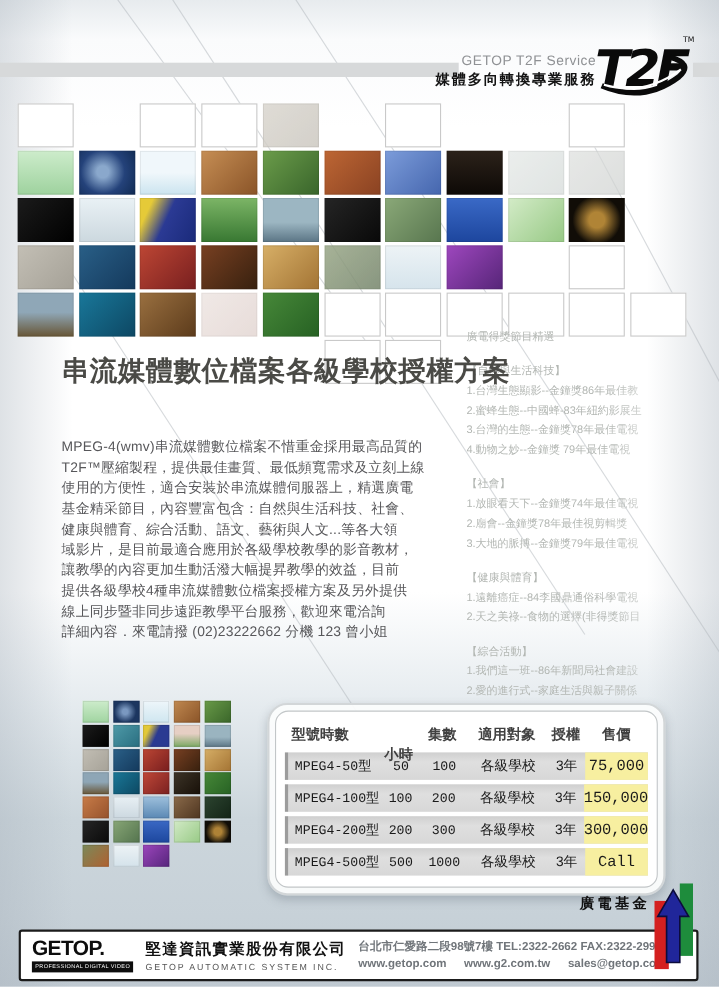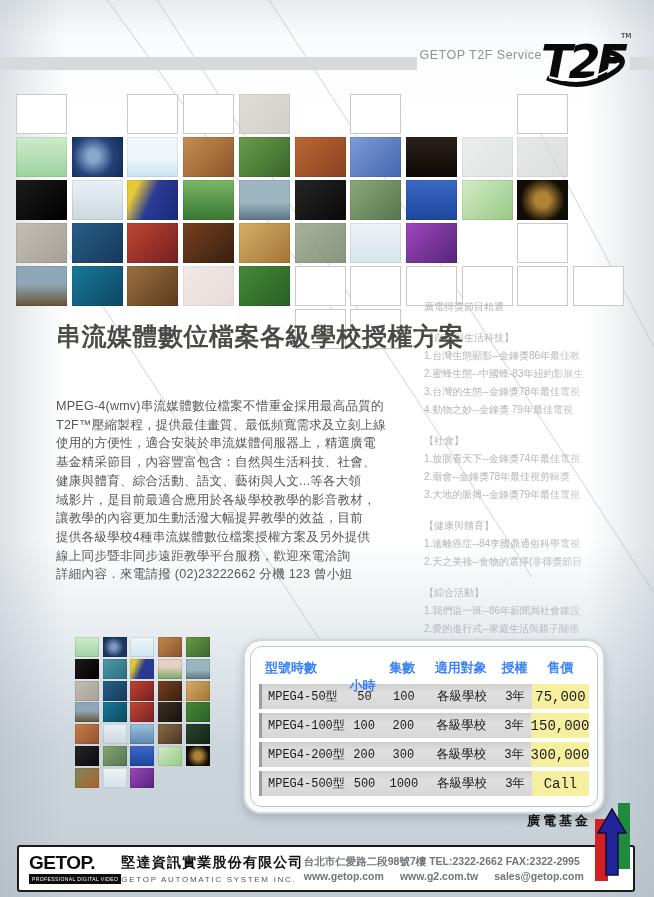--- a/index.html
+++ b/index.html
@@ -38,35 +38,35 @@
     -webkit-mask-image:linear-gradient(90deg,#000 52%,rgba(0,0,0,0) 96%);
     mask-image:linear-gradient(90deg,#000 52%,rgba(0,0,0,0) 96%);}
   .awards .heading{margin-bottom:2px;}
   .awards .sec{margin-top:13px;}
   .awards .item{white-space:nowrap;overflow:hidden;}
 
   .table-frame{position:absolute;left:243px;top:639px;width:362px;z-index:4;box-sizing:border-box;
     background:rgba(252,253,253,.92);border:2px solid #d2d6d8;border-radius:18px;padding:5px;
     box-shadow:0 4px 9px rgba(110,120,132,.38);}
   .table-card{background:#fff;border:1px solid #c2c6c8;border-radius:12px;padding:9px 8px 10px;}
-  .t-header{display:flex;align-items:center;height:24px;font-weight:bold;font-size:13px;color:#3b82f6;}
+  .t-header{display:flex;align-items:center;height:24px;font-weight:bold;font-size:13px;color:#404040;}
   .t-row{display:flex;align-items:stretch;height:25px;margin-top:4px;font-size:12.5px;color:#1a1a1a;
     background:linear-gradient(180deg,#cfcfcf,#dfdfdf 35%,#d7d7d7);border-left:3px solid #9c9c9c;box-sizing:border-box;}
   .tc{display:flex;align-items:center;justify-content:center;box-sizing:border-box;}
   .tc.left{justify-content:flex-start;padding-left:6px;}
   .tc.mono{font-family:Liberation Mono, monospace;font-size:12px;}
   .tc.price{font-family:"Liberation Mono","DejaVu Sans Mono",monospace;font-size:14px;}
 
   .mcell{position:absolute;width:24px;height:20px;z-index:2;box-shadow:inset 0 0 0 1px rgba(0,0,0,.1);}
 
   .fund-label{position:absolute;left:527px;top:812px;z-index:5;font-size:13px;font-weight:bold;color:#101010;letter-spacing:3px;}
   .fund-logo{position:absolute;left:590px;top:803px;z-index:6;}
 
   .footer{position:absolute;left:17px;top:845px;width:618px;height:47px;z-index:4;box-sizing:border-box;
-    background:#fff;border:2px solid #1b1b1b;border-radius:3px;display:flex;align-items:center;padding:0 10px;}
+    background:#fff;border:2px solid #1b1b1b;border-radius:3px;display:flex;align-items:center;gap:11px;padding:0 10px;}
   .getop-word{font-size:19px;font-weight:900;color:#0d0d0d;line-height:1;letter-spacing:-.5px;}
   .getop-bar{background:#0d0d0d;color:#fff;font-size:5px;letter-spacing:.4px;padding:2px 3px;margin-top:2px;text-align:center;white-space:nowrap;}
   .company-cn{font-size:14px;font-weight:bold;color:#111;letter-spacing:1.2px;white-space:nowrap;}
   .company-en{font-size:8px;color:#555;letter-spacing:1.7px;margin-top:3px;white-space:nowrap;}
   .addr{font-size:10.5px;color:#70757a;font-weight:bold;line-height:14.5px;white-space:nowrap;}
   .addr-line2{display:flex;gap:16px;}
 </style>
 </head>
 <body>
 
@@ -76,20 +76,21 @@
   <div class="dline dl2"></div>
   <div class="dline dl3"></div>
   <div class="dline dl4"></div>
   <div class="dline dl5"></div>
 
   <div class="top-band-left"></div>
   <div class="top-band-right"></div>
 
   <div class="brand">
     <div class="brand-service">GETOP T2F Service</div>
+    <div class="brand-tagline">媒體多向轉換專業服務</div>
   </div>
 
   <div class="t2f">
     <svg width="94" height="68" viewBox="0 0 94 68">
       <text x="0" y="50" font-family="DejaVu Sans, sans-serif" font-size="46" font-weight="900" font-style="italic" letter-spacing="-4" fill="#0a0a0a">T2F</text>
       <path d="M6 50 Q 44 66 76 42 Q 90 30 68 24" stroke="#0a0a0a" stroke-width="5" fill="none"></path>
       <path d="M8 49 Q 44 60 78 35" stroke="#ffffff" stroke-width="2" fill="none"></path>
       <text x="80" y="10" font-family="DejaVu Sans, sans-serif" font-size="7" fill="#0a0a0a">TM</text>
     </svg>
   </div>

